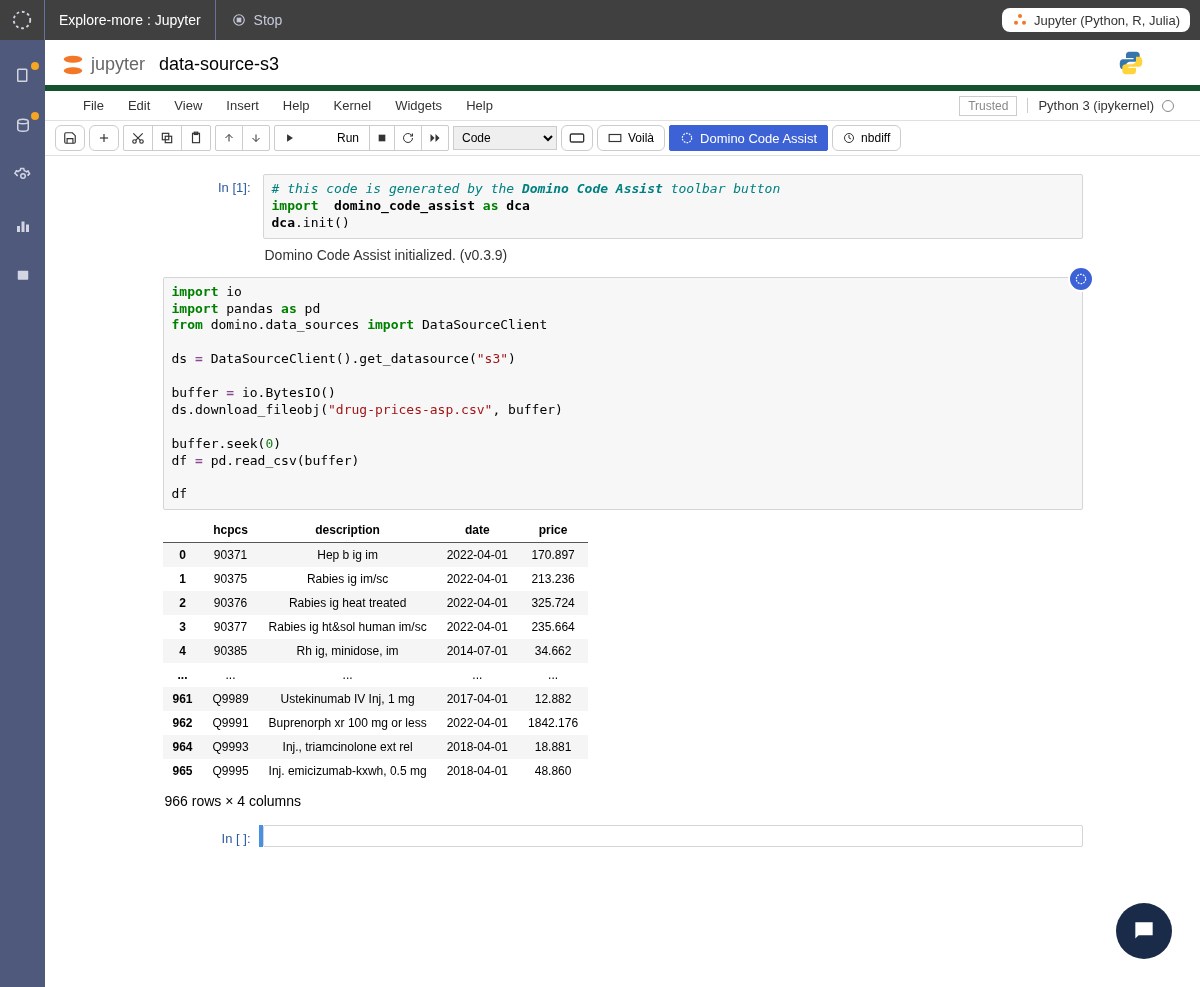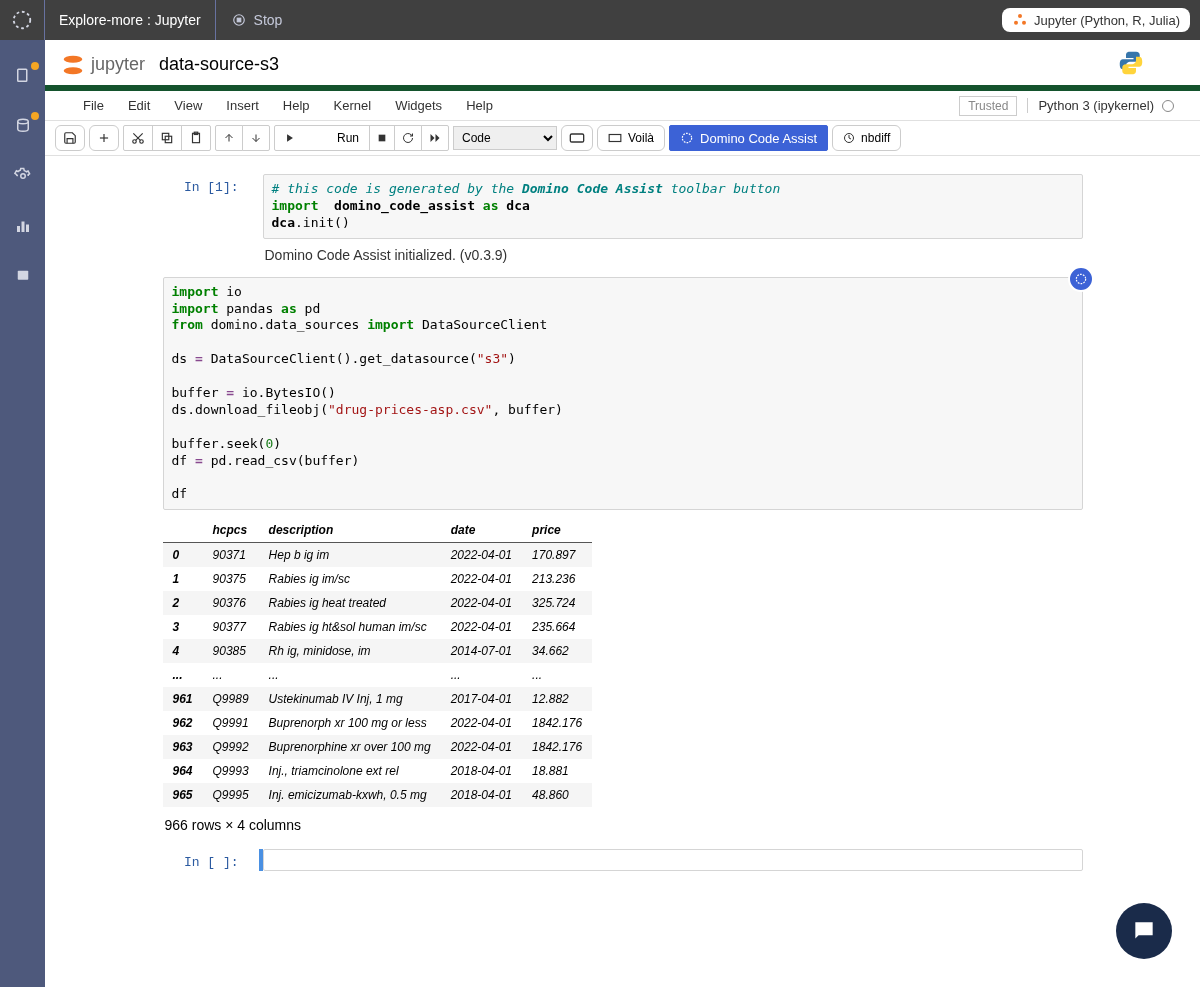--- a/index.html
+++ b/index.html
@@ -37,42 +37,42 @@
   .dca-btn { background:#3c62d6; color:#fff; border:1px solid #3c62d6; padding:3px 10px; border-radius:2px; display:flex; align-items:center; gap:6px; height:26px; font-size:13px;}
   .tb-group { display:flex; }
   .tb-group .tb-btn { border-radius:0; margin-left:-1px;}
   .tb-group .tb-btn:first-child { border-top-left-radius:2px; border-bottom-left-radius:2px; margin-left:0;gap:42px;}
   .tb-group .tb-btn:last-child { border-top-right-radius:2px; border-bottom-right-radius:2px;}
 
   .notebook-area { flex:1; overflow:auto; background:#fff; padding:18px 0 40px 0;}
   .nb-inner { width:920px; margin:0 auto; }
 
   .cell { display:flex; margin-bottom:6px;}
-  .prompt { width:100px; text-align:right; padding:6px 24px 0 0; font-family: Liberation Mono, monospace; font-size:13px; }
+  .prompt { width:100px; text-align:right; padding:6px 12px 0 0; font-family: Liberation Sans, sans-serif; font-size:13px; }
   .prompt.in { color:#2b5aa0;}
   .prompt.out { color:#b84a29;}
   .cell-body { flex:1; }
   .code-input { border:1px solid #d5d5d5; background:#f7f7f7; padding:6px 8px; font-family: monospace; font-size:13px; line-height:1.3; white-space:pre; border-radius:2px; position:relative; }
   .active .code-input { background:#fafafa;}
   .sel-border { border-left:4px solid #4a90e2; margin-left:-4px;}
 
   .text-output { padding:8px 2px; font-size:14px; color:#333;}
 
   .k-key { color:#008000; font-weight:bold;}
   .k-as { color:#008000; font-weight:bold;}
   .k-from { color:#008000; font-weight:bold;}
   .s-str { color:#a31515;}
   .s-com { color:#008080; font-style:italic;}
   .s-num { color:#1c7d1c;}
   .s-bold { font-weight:bold;}
   .s-ital { font-style:italic;}
   .s-op { color:#88498f; font-weight:bold;}
 
   table.df { border-collapse:collapse; font-size:12px; margin-top:2px;}
-  table.df th, table.df td { padding:5px 10px; text-align:left;font-style:italic; }
+  table.df th, table.df td { padding:5px 10px; text-align:center; }
   table.df thead th { border-bottom:1px solid #555; font-weight:bold;}
   table.df tbody th { font-weight:bold;}
   table.df tbody tr:nth-child(odd) { background:#f5f5f5;}
   .df-meta { padding:10px 2px; font-size:14px;}
 
   .fab { position:absolute; right:28px; bottom:28px; width:56px; height:56px; background:#1a2b4a; border-radius:50%; display:flex; align-items:center; justify-content:center; color:#fff;}
   .dca-circle { position:absolute; right:-12px; top:-12px; width:26px; height:26px; background:#3c62d6; border-radius:50%; border:2px solid #fff; display:flex; align-items:center; justify-content:center;}
 </style>
 </head>
 <body>
@@ -368,27 +368,20 @@
                   <td>12.882</td>
                 </tr>
                 <tr>
                   <th>962</th>
                   <td>Q9991</td>
                   <td>Buprenorph xr 100 mg or less</td>
                   <td>2022-04-01</td>
                   <td>1842.176</td>
                 </tr>
                 <tr>
-                  <th>963</th>
-                  <td>Q9992</td>
-                  <td>Buprenorphine xr over 100 mg</td>
-                  <td>2022-04-01</td>
-                  <td>1842.176</td>
-                </tr>
-                <tr>
                   <th>964</th>
                   <td>Q9993</td>
                   <td>Inj., triamcinolone ext rel</td>
                   <td>2018-04-01</td>
                   <td>18.881</td>
                 </tr>
                 <tr>
                   <th>965</th>
                   <td>Q9995</td>
                   <td>Inj. emicizumab-kxwh, 0.5 mg</td>

